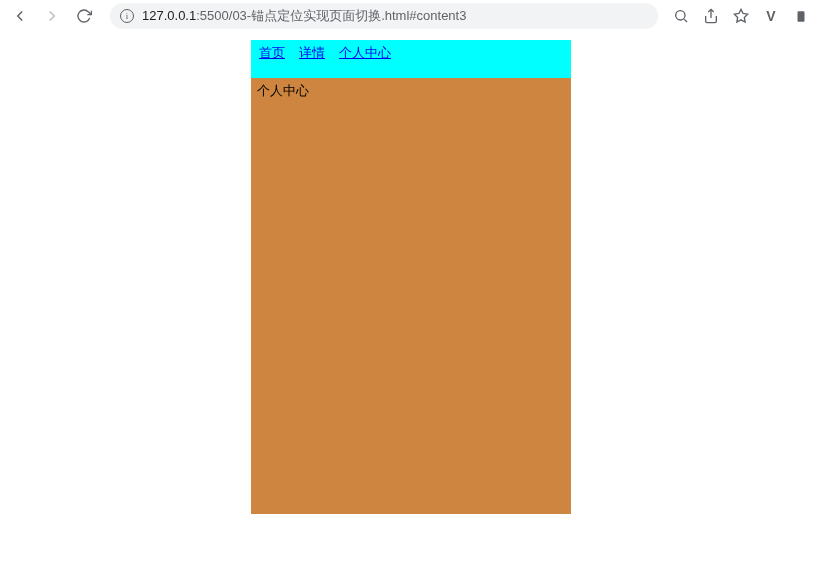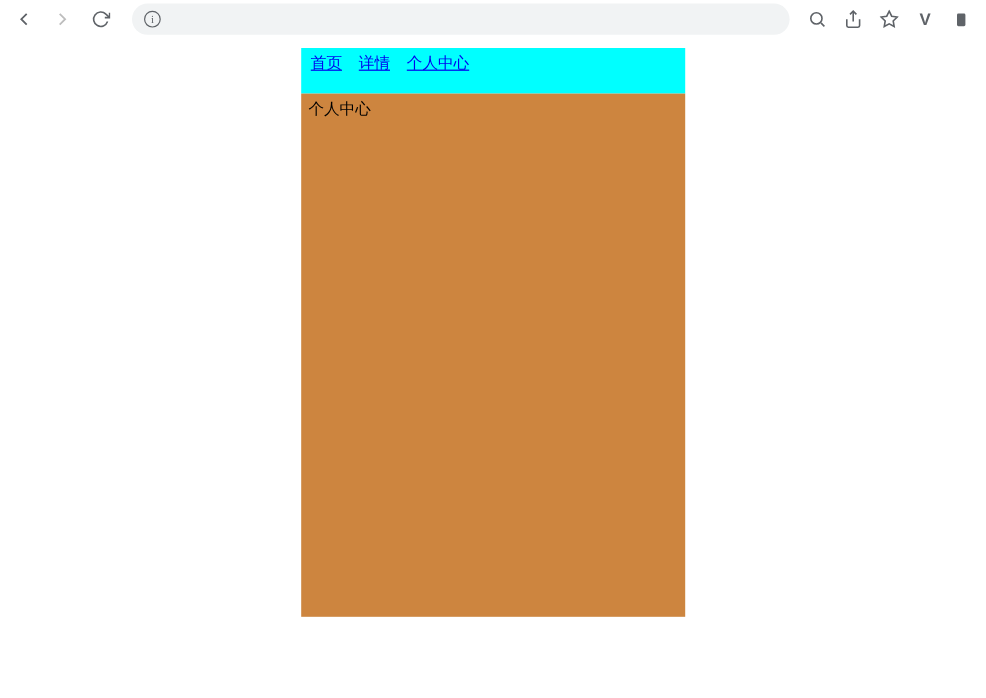--- a/index.html
+++ b/index.html
@@ -116,20 +116,23 @@
       </svg>
   </div>
   <div class="nav-btn">
     <svg width="16" height="16" viewBox="0 0 24 24" fill="none" stroke="currentColor" stroke-width="2">
         <path d="M23 4v6h-6"></path>
         <path d="M20.49 15a9 9 0 1 1-2.12-9.36L23 10"></path>
       </svg>
   </div>
   <div class="addr-bar">
     <span class="info-icon">i</span>
+    <span>
+      <span class="url-host">127.0.0.1</span><span class="url-path">:5500</span><span class="url-path">/03-锚点定位实现页面切换.html#content3</span>
+    </span>
   </div>
   <div class="toolbar-right">
     <div class="tool-icon">
       <svg width="16" height="16" viewBox="0 0 24 24" fill="none" stroke="currentColor" stroke-width="2">
           <circle cx="11" cy="11" r="7"></circle>
           <path d="M21 21l-4.35-4.35"></path>
         </svg>
     </div>
     <div class="tool-icon">
       <svg width="16" height="16" viewBox="0 0 24 24" fill="none" stroke="currentColor" stroke-width="2">

